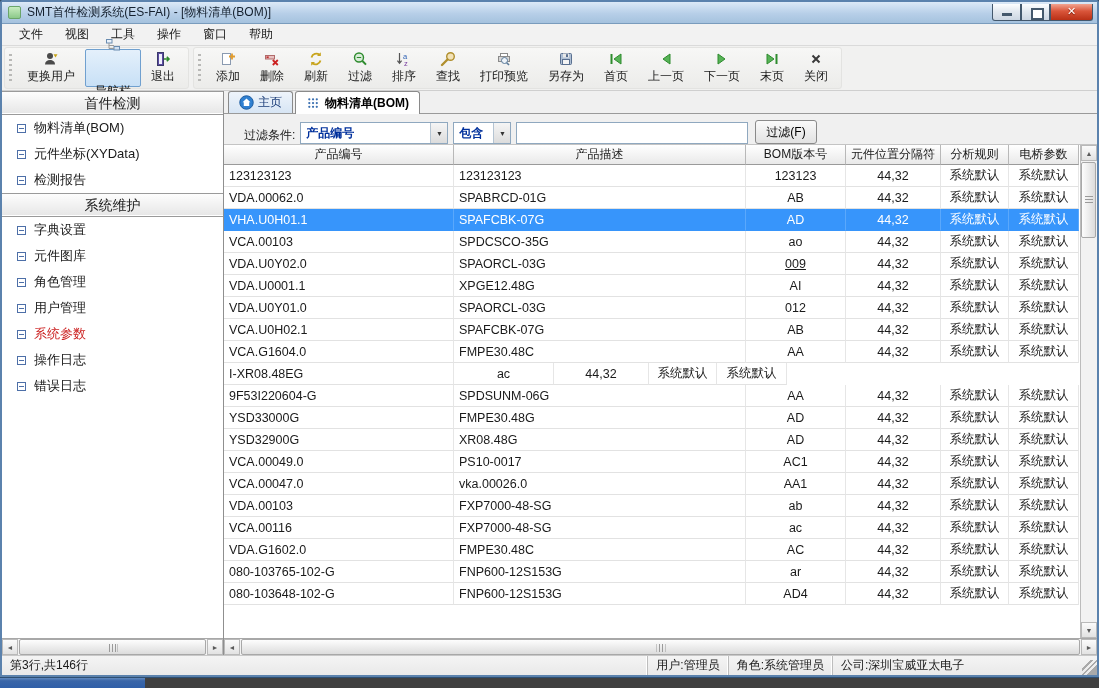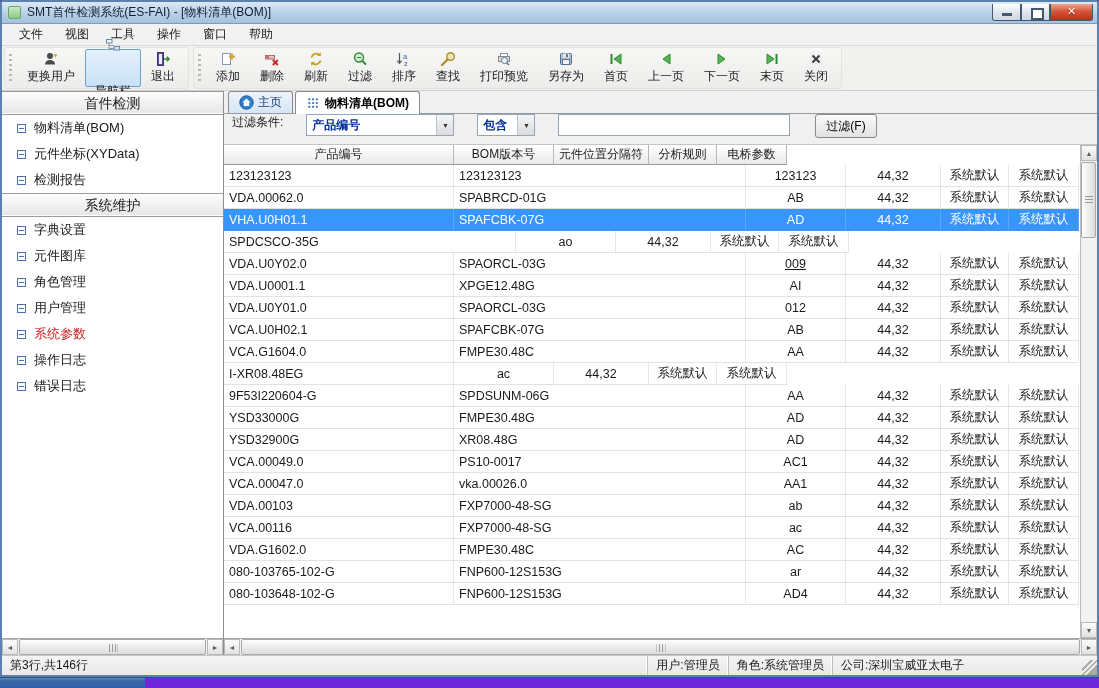--- a/index.html
+++ b/index.html
@@ -1,19 +1,19 @@
 <!DOCTYPE html>
 <html><head>
 <meta charset="utf-8">
 <style>
   * { margin:0; padding:0; box-sizing:border-box; }
   html,body { width:1099px; height:688px; overflow:hidden; }
   body { font-family:"Liberation Sans","DejaVu Sans",sans-serif; font-size:12px; color:#1a1a1a; background:#2b4829; }
 
-  .screen { position:relative; width:1099px; height:688px; background:#6d28d9; }
+  .screen { position:relative; width:1099px; height:688px; background:#404040; }
   .taskbar-strip { position:absolute; left:0; bottom:0; width:145px; height:12px;
     background:linear-gradient(#7ea3cf,#3a66a8 40%,#2f5fa8); }
 
   .window { position:absolute; top:0; left:0; width:1099px; height:677px;
     border:2px solid #5b82ad; outline:1px solid #2e4f72; background:#f0f0f0;
     display:flex; flex-direction:column; border-radius:2px 2px 0 0; }
 
   
   .titlebar { height:22px; flex:0 0 22px; display:flex; align-items:center; padding:0 4px;
     background:linear-gradient(#dce9f7,#b7cfe8 55%,#a5c2de); border-bottom:1px solid #7a9cbd; }
@@ -83,22 +83,22 @@
   .main { flex:1; display:flex; flex-direction:column; min-width:0; }
   .tabbar { height:23px; flex:0 0 23px; display:flex; align-items:flex-end; padding-left:4px;
     background:#f0f0f0; border-bottom:1px solid #9a9a9a; }
   .tab { display:flex; align-items:center; gap:4px; height:22px; padding:0 10px;
     border:1px solid #8a8a8a; border-bottom:none; border-radius:3px 3px 0 0; margin-right:2px; cursor:default;
     background:linear-gradient(#eef4fb,#d7e5f4); }
   .tab .tab-label { color:#1a3c78; }
   .tab.active { background:#fff; height:23px; margin-bottom:-1px; }
   .tab.active .tab-label { color:#000; font-weight:bold; }
 
-  .filterbar { height:31px; flex:0 0 31px; display:flex; align-items:flex-start; gap:23px;
-    background:#f0f0f0; border-bottom:1px solid #c4c4c4; padding:0 8px; }
+  .filterbar { height:31px; flex:0 0 31px; display:flex; align-items:flex-end; gap:5px;
+    background:#f0f0f0; border-bottom:1px solid #c4c4c4; padding:0 20px; }
   .filter-label { white-space:nowrap; }
   .dropdown { height:22px; background:#fff; border:1px solid #8fa8bf; display:flex; align-items:center; }
   .dd-value { flex:1; padding:0 5px; font-weight:bold; color:#00309c; white-space:nowrap; overflow:hidden; }
   .dd-arrow { width:17px; height:20px; flex:0 0 17px; border-left:1px solid #b5c4d2;
     background:linear-gradient(#f5f5f5,#dcdcdc); display:flex; align-items:center; justify-content:center;
     font-size:7px; color:#333; }
   .dd-field { width:148px; }
   .dd-op { width:58px; }
   .filter-input { width:232px; height:22px; border:1px solid #8fa8bf; padding:0 4px; font-size:12px;
     font-family:inherit; outline:none; }
@@ -422,20 +422,21 @@
             <span class="dd-arrow">▼</span>
           </div>
           <input class="filter-input" value="" style="">
           <button class="filter-btn">过滤(F)</button>
         </div>
 
         <div class="grid">
           <div class="grid-cols">
             <div class="grid-header">
                 <div class="th" style="width: 230px;">产品编号</div>
+                <div class="th" style="width: 292px;">产品描述</div>
                 <div class="th" style="width: 100px;">BOM版本号</div>
                 <div class="th" style="width: 95px;">元件位置分隔符</div>
                 <div class="th" style="width: 68px;">分析规则</div>
                 <div class="th" style="width: 70px;">电桥参数</div>
               </div>
             <div class="grid-rows">
                 <div class="tr">
                   <div class="td" style="width: 230px; justify-content: flex-start;">123123123</div>
                   <div class="td" style="width: 292px; justify-content: flex-start;">123123123</div>
                   <div class="td" style="width: 100px; justify-content: center;">123123</div>
@@ -453,20 +454,21 @@
                 </div>
                 <div class="tr selected">
                   <div class="td" style="width: 230px; justify-content: flex-start;">VHA.U0H01.1</div>
                   <div class="td" style="width: 292px; justify-content: flex-start;">SPAFCBK-07G</div>
                   <div class="td" style="width: 100px; justify-content: center;">AD</div>
                   <div class="td" style="width: 95px; justify-content: center;">44,32</div>
                   <div class="td" style="width: 68px; justify-content: center;">系统默认</div>
                   <div class="td" style="width: 70px; justify-content: center;">系统默认</div>
                 </div>
                 <div class="tr">
+                  <div class="td" style="width: 230px; justify-content: flex-start;">VCA.00103</div>
                   <div class="td" style="width: 292px; justify-content: flex-start;">SPDCSCO-35G</div>
                   <div class="td" style="width: 100px; justify-content: center;">ao</div>
                   <div class="td" style="width: 95px; justify-content: center;">44,32</div>
                   <div class="td" style="width: 68px; justify-content: center;">系统默认</div>
                   <div class="td" style="width: 70px; justify-content: center;">系统默认</div>
                 </div>
                 <div class="tr">
                   <div class="td" style="width: 230px; justify-content: flex-start;">VDA.U0Y02.0</div>
                   <div class="td" style="width: 292px; justify-content: flex-start;">SPAORCL-03G</div>
                   <div class="td" style="width: 100px; justify-content: center; text-decoration: underline;">009</div>

